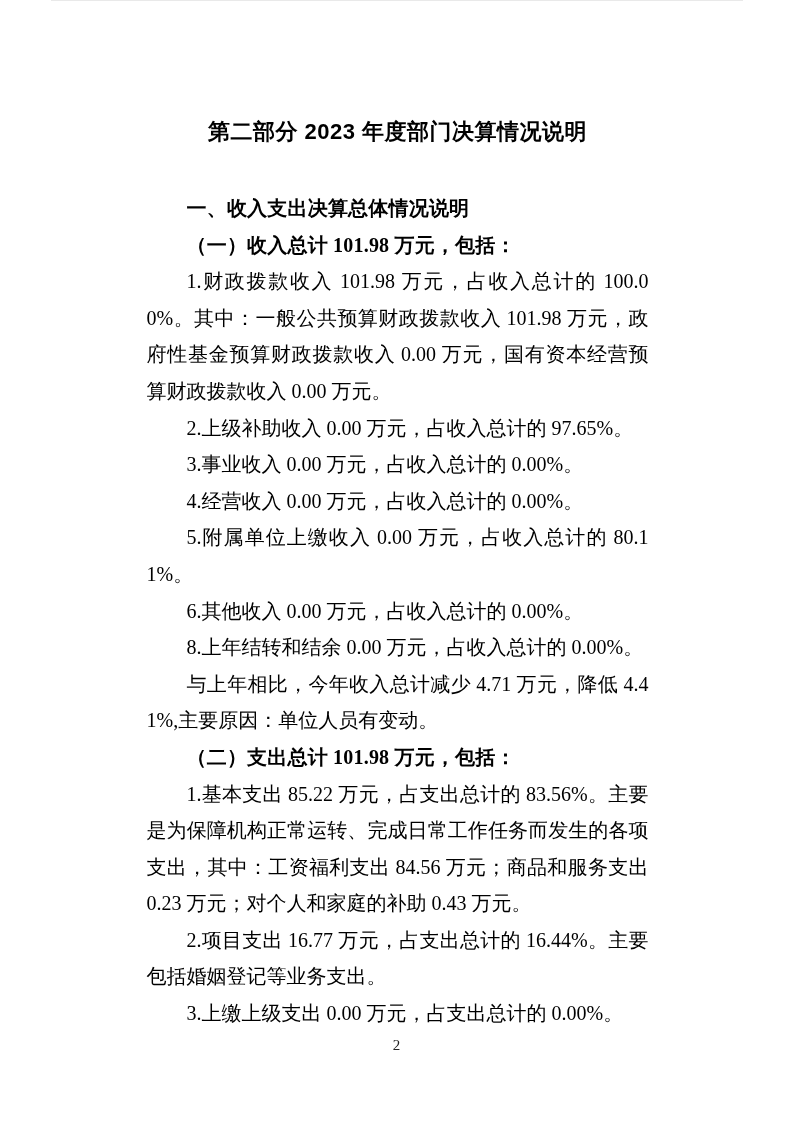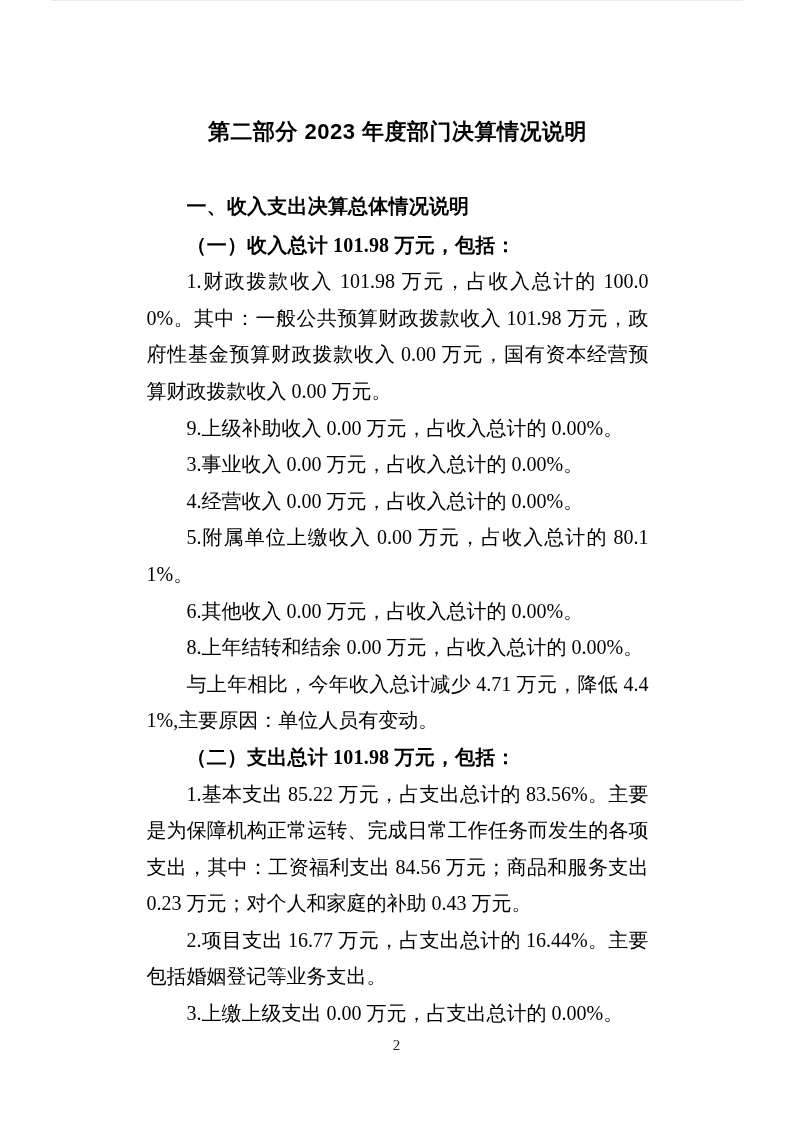--- a/index.html
+++ b/index.html
@@ -35,21 +35,21 @@
   p {
     margin: 0;
     font-size: 20px;
     line-height: 36.6px;
     text-align: justify;
     text-align-last: left;
     text-indent: 2em;
     word-break: break-all;
   }
   p.h-sans {
-    font-family: Liberation Mono, monospace;
+    font-family: Liberation Serif, serif;
     font-weight: 700;
     text-align: left;
     letter-spacing: 0.2px;
   }
   p.h-kai {
     font-family: "Liberation Serif", "DejaVu Serif", serif;
     font-weight: 700;
     text-align: center;
     letter-spacing: 0.2px;
   }
@@ -70,21 +70,21 @@
 <div class="page">
   <div class="content">
 
     <h1 class="doc-title">第二部分 2023 年度部门决算情况说明</h1>
 
     <p class="h-sans">一、收入支出决算总体情况说明</p>
 
     <p class="h-kai">（一）收入总计 101.98 万元，包括：</p>
 
     <p>1.财政拨款收入 101.98 万元，占收入总计的 100.00%。其中：一般公共预算财政拨款收入 101.98 万元，政府性基金预算财政拨款收入 0.00 万元，国有资本经营预算财政拨款收入 0.00 万元。</p>
-    <p>9.上级补助收入 0.00 万元，占收入总计的 0.00%。</p>
+    <p>2.上级补助收入 0.00 万元，占收入总计的 97.65%。</p>
     <p>3.事业收入 0.00 万元，占收入总计的 0.00%。</p>
     <p>4.经营收入 0.00 万元，占收入总计的 0.00%。</p>
     <p>5.附属单位上缴收入 0.00 万元，占收入总计的 80.11%。</p>
     <p>6.其他收入 0.00 万元，占收入总计的 0.00%。</p>
     <p>8.上年结转和结余 0.00 万元，占收入总计的 0.00%。</p>
 
     <p>与上年相比，今年收入总计减少 4.71 万元，降低 4.41%,主要原因：单位人员有变动。</p>
 
     <p class="h-kai">（二）支出总计 101.98 万元，包括：</p>
 

